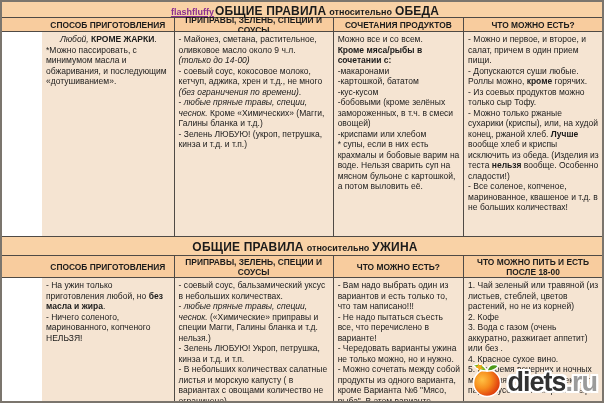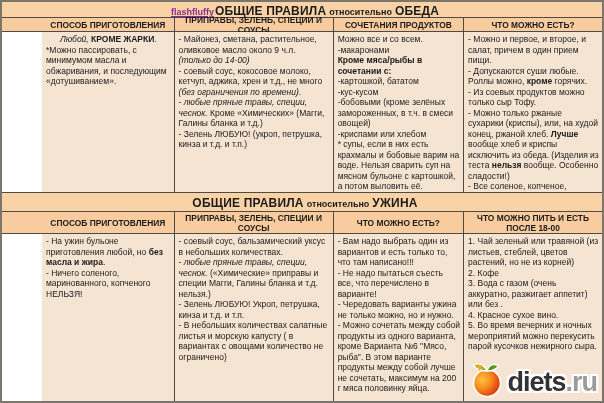--- a/index.html
+++ b/index.html
@@ -21,21 +21,21 @@
   .link{color:var(--link);font-size:9px;font-weight:bold;text-decoration:underline;margin-right:1px;cursor:pointer;}
   .hrow,.brow{display:grid;grid-template-columns:23.5% 28.4% 23.3% 24.8%;padding-left:40px;}
   .hrow{background:var(--header-bg);border-bottom:1px solid var(--border);}
   .tbl.lunch .hrow .hcell{height:13px;}
   .tbl.dinner .hrow .hcell{min-height:21px;}
   .hcell{
     font-size:8.4px;font-weight:bold;text-align:center;display:flex;
     align-items:center;justify-content:center;padding:0 2px;line-height:10px;
   }
   .hcell+.hcell,.bcell+.bcell{border-left:1px solid var(--border);}
-  .tbl.lunch .brow{height:160px;}
+  .tbl.lunch .brow{height:204px;}
   .tbl.dinner .brow{flex:1;}
   .bcell{
     background:var(--body-bg);padding:2px 3px 0 4px;font-size:8.5px;
     line-height:10.5px;overflow:hidden;
   }
   .p{margin:0;}
   .p.ctr{text-align:center;}
   .b{font-weight:bold;}
   .i{font-style:italic;}
   .logo{
@@ -73,22 +73,22 @@
           <div class="p"><span>*Можно пассировать, с минимумом масла и обжаривания, и последующим «дотушиванием».</span></div>
         </div>
       <div class="bcell">
           <div class="p"><span>- Майонез, сметана, растительное, оливковое масло около 9 ч.л. </span><span class=" i">(только до 14-00)</span></div>
           <div class="p"><span>- соевый соус, кокосовое молоко, кетчуп, аджика, хрен и т.д., не много </span><span class=" i">(без ограничения по времени)</span><span>.</span></div>
           <div class="p"><span>- </span><span class=" i">любые пряные травы, специи, чеснок.</span><span> Кроме «Химических» (Магги, Галины бланка и т.д.)</span></div>
           <div class="p"><span>- Зелень ЛЮБУЮ! (укроп, петрушка, кинза и т.д. и т.п.)</span></div>
         </div>
       <div class="bcell">
           <div class="p"><span>Можно все и со всем.</span></div>
+          <div class="p"><span class="b">Кроме мяса/рыбы в сочетании с:</span></div>
           <div class="p"><span>-макаронами</span></div>
-          <div class="p"><span class="b">Кроме мяса/рыбы в сочетании с:</span></div>
           <div class="p"><span>-картошкой, бататом</span></div>
           <div class="p"><span>-кус-кусом</span></div>
           <div class="p"><span>-бобовыми (кроме зелёных замороженных, в т.ч. в смеси овощей)</span></div>
           <div class="p"><span>-криспами или хлебом</span></div>
           <div class="p"><span>* супы, если в них есть крахмалы и бобовые варим на воде. Нельзя сварить суп на мясном бульоне с картошкой, а потом выловить её.</span></div>
         </div>
       <div class="bcell">
           <div class="p"><span>- Можно и первое, и второе, и салат, причем в один прием пищи.</span></div>
           <div class="p"><span>- Допускаются суши любые. Роллы можно, </span><span class="b">кроме</span><span> горячих.</span></div>
           <div class="p"><span>- Из соевых продуктов можно только сыр Тофу.</span></div>
@@ -103,21 +103,21 @@
       <span class="tmain">ОБЩИЕ ПРАВИЛА</span><span class="tmid">относительно</span><span class="tmain">УЖИНА</span>
     </div>
     <div class="hrow">
       <div class="hcell">СПОСОБ ПРИГОТОВЛЕНИЯ</div>
       <div class="hcell">ПРИПРАВЫ, ЗЕЛЕНЬ, СПЕЦИИ И СОУСЫ</div>
       <div class="hcell">ЧТО МОЖНО ЕСТЬ?</div>
       <div class="hcell">ЧТО МОЖНО ПИТЬ И ЕСТЬ ПОСЛЕ 18-00</div>
     </div>
     <div class="brow">
       <div class="bcell">
-          <div class="p"><span>- На ужин бульоне приготовления любой, но </span><span class="b">без  масла и жира</span><span>.</span></div>
+          <div class="p"><span>- На ужин только приготовления любой, но </span><span class="b">без  масла и жира</span><span>.</span></div>
           <div class="p"><span>- Ничего соленого, маринованного, копченого НЕЛЬЗЯ!</span></div>
         </div>
       <div class="bcell">
           <div class="p"><span>- соевый соус, бальзамический уксус в небольших количествах.</span></div>
           <div class="p"><span>- </span><span class=" i">любые пряные травы, специи, чеснок.</span><span> («Химические» приправы и специи Магги, Галины бланка и т.д. нельзя.)</span></div>
           <div class="p"><span>- Зелень ЛЮБУЮ! Укроп, петрушка, кинза и т.д. и т.п.</span></div>
           <div class="p"><span>- В небольших количествах салатные листья и морскую капусту  ( в вариантах с овощами количество не ограничено)</span></div>
         </div>
       <div class="bcell">
           <div class="p"><span>- Вам надо выбрать один из вариантов и есть только то, что там написано!!!</span></div>

